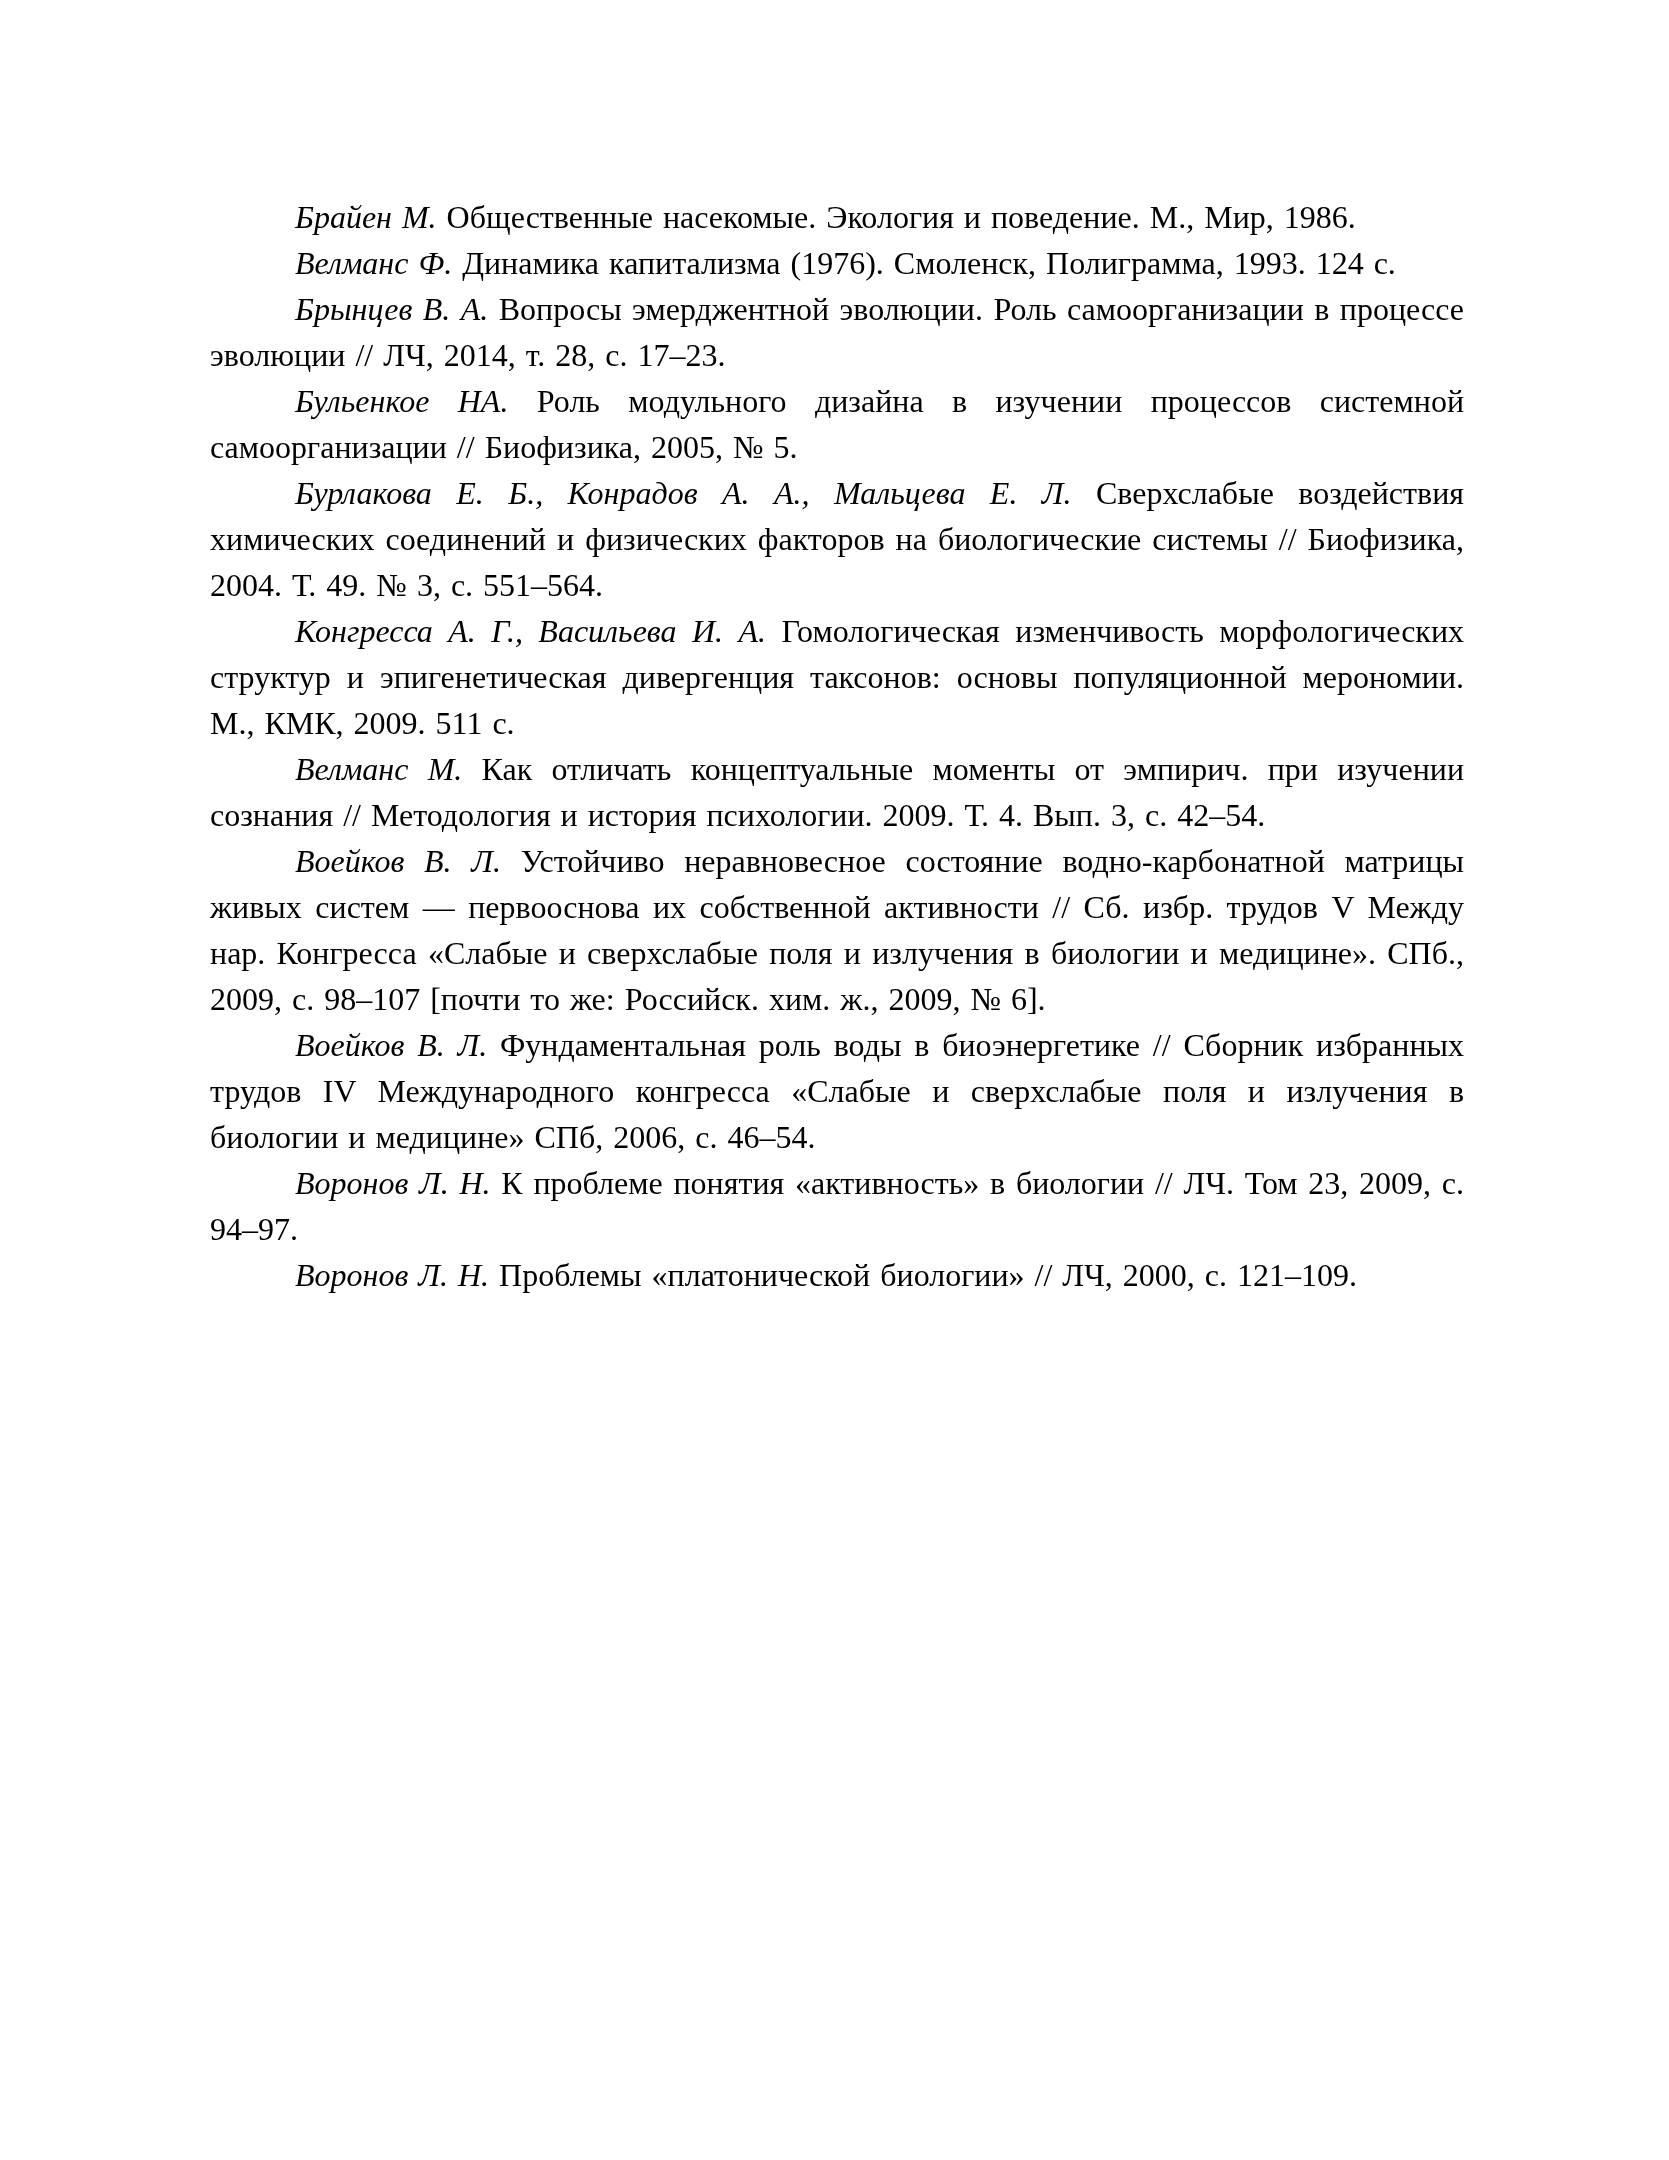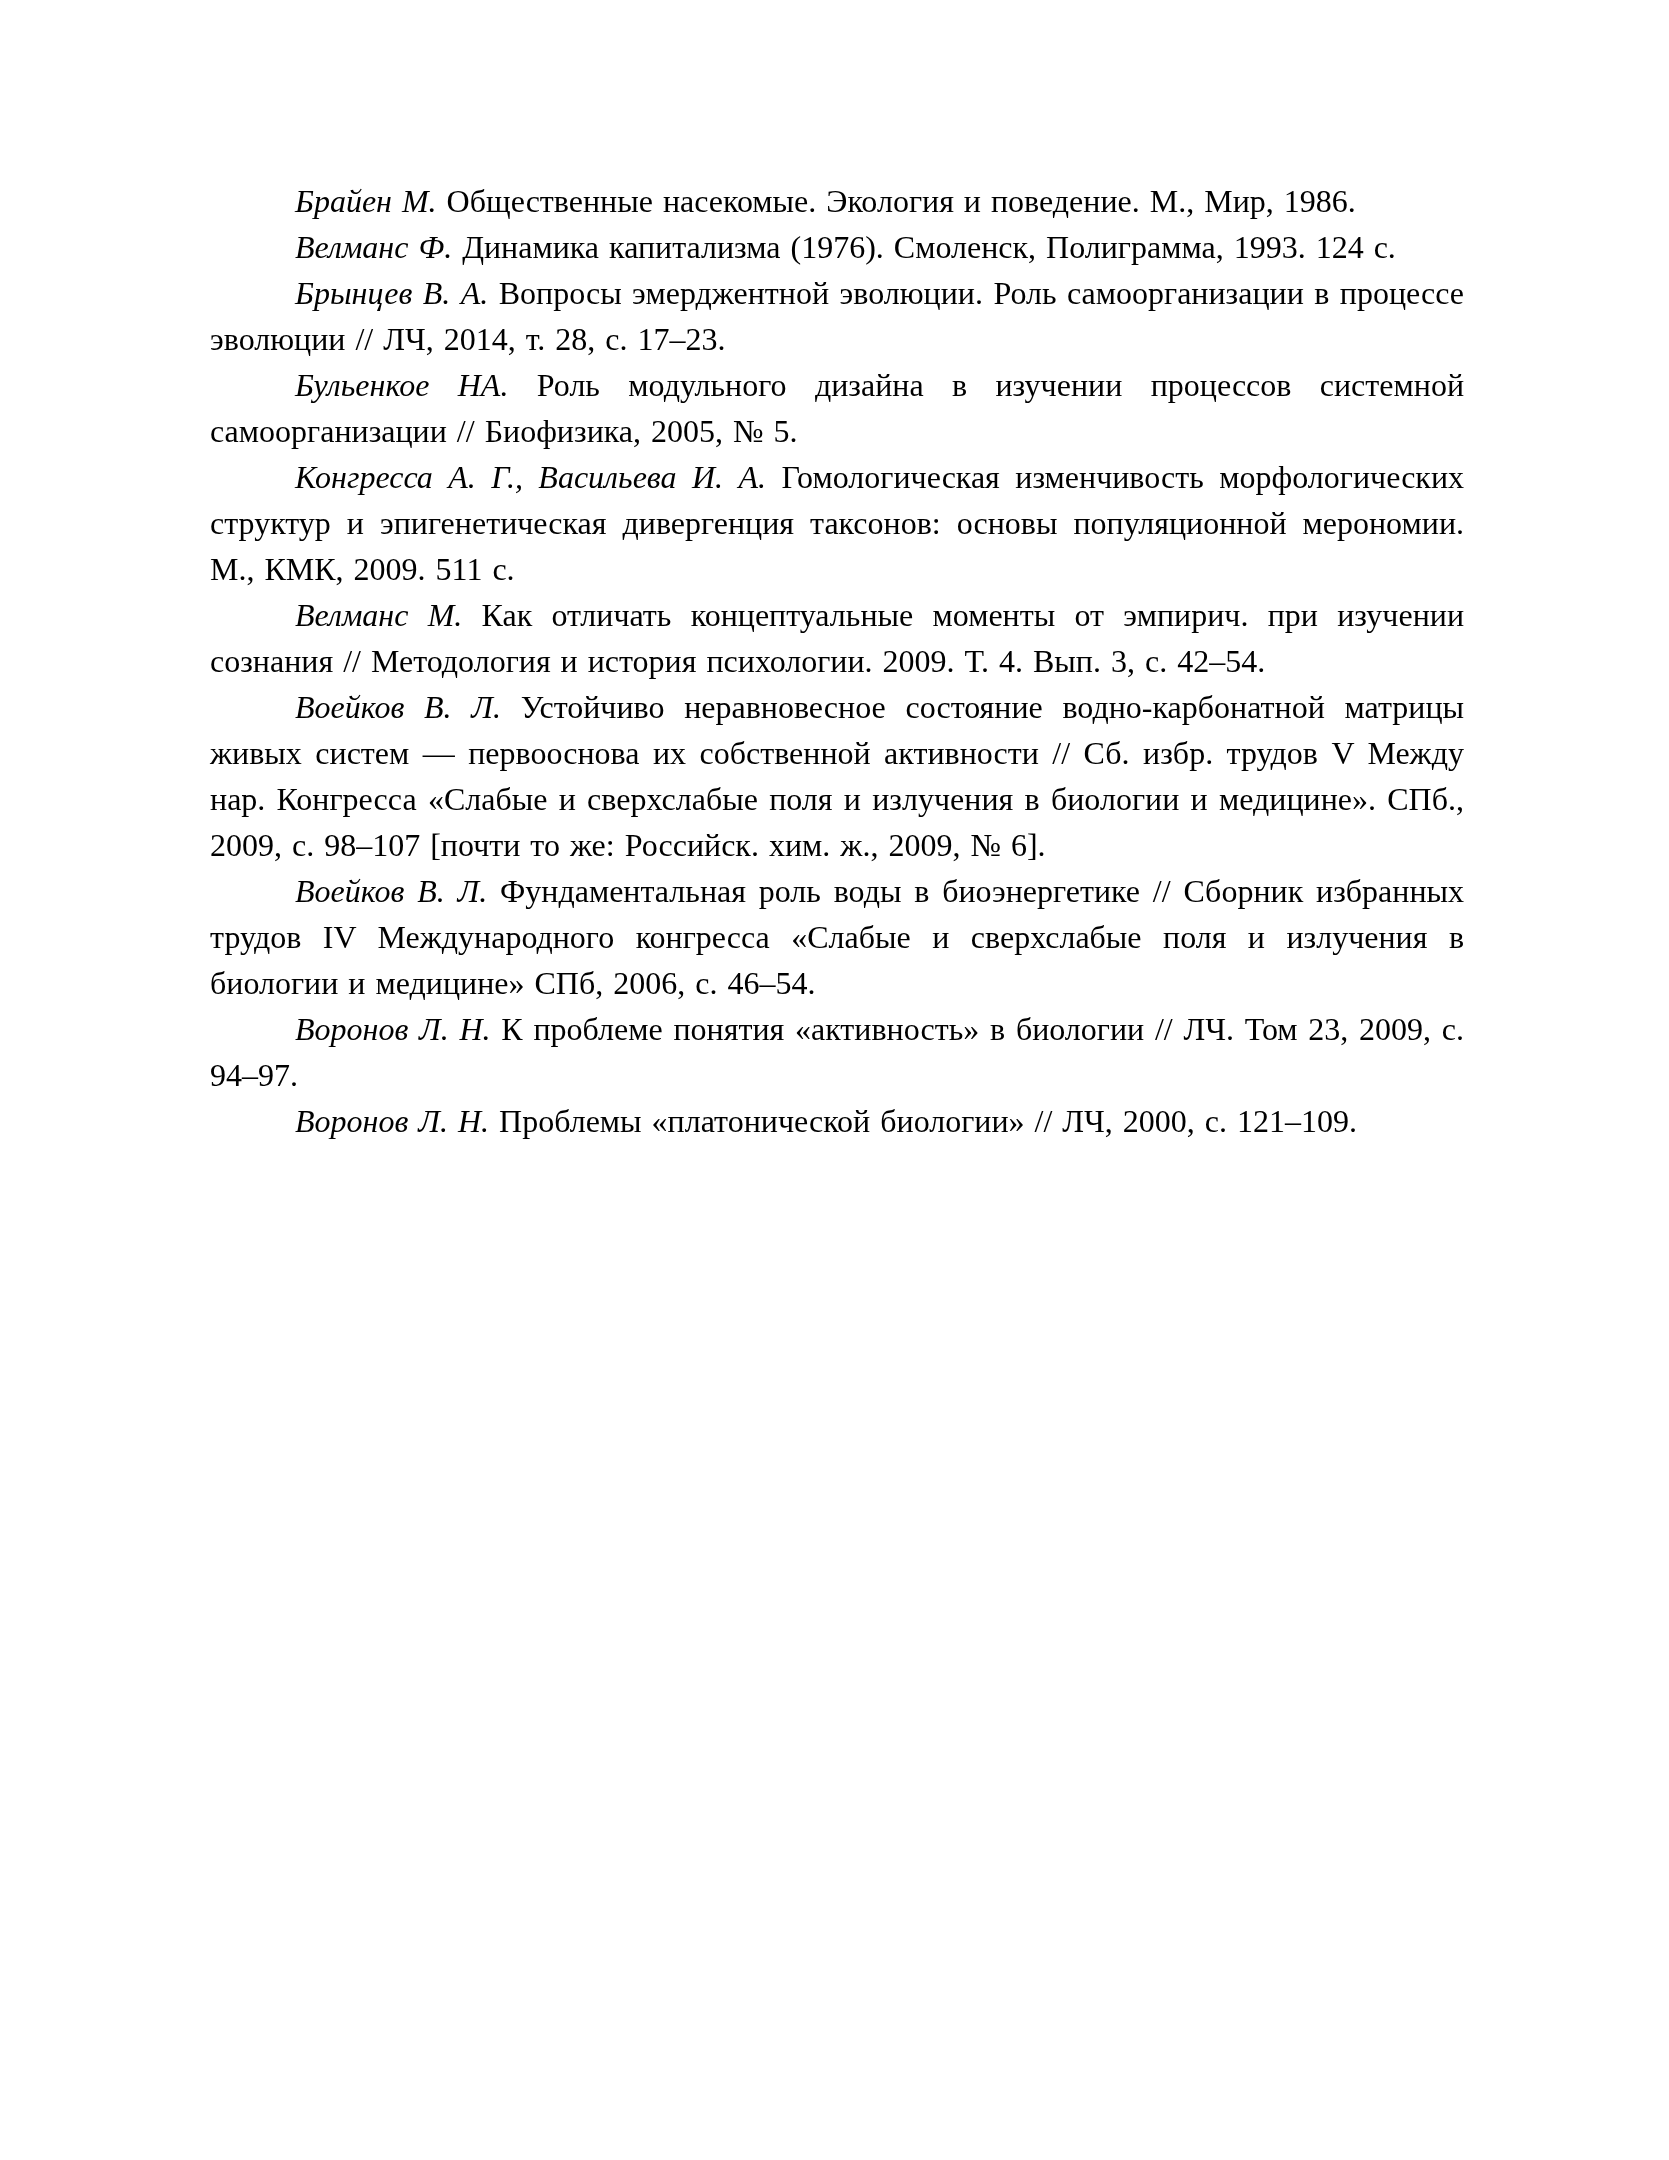--- a/index.html
+++ b/index.html
@@ -12,21 +12,21 @@
     width: 1669px;
     height: 2160px;
     background: #ffffff;
     overflow: hidden;
     font-family: "Liberation Serif", "DejaVu Serif", serif;
     color: #000000;
   }
   .content {
     position: absolute;
     left: 210px;
-    top: 178px;
+    top: 194px;
     width: 1254px;
   }
   p.entry {
     margin: 0;
     padding: 0;
     font-size: 32px;
     line-height: 46px;
     text-align: justify;
     text-indent: 85px;
     word-spacing: 2px;
@@ -44,20 +44,21 @@
     <p class="entry"><span class="authors">Брайен М.</span><span> Общественные насекомые. Экология и поведение. М., Мир, 1986.</span></p>
 
     <p class="entry"><span class="authors">Велманс Ф.</span><span> Динамика капитализма (1976). Смоленск, Полиграмма, 1993. 124 с.</span></p>
 
 
 
     <p class="entry"><span class="authors">Брынцев В. А.</span><span> Вопросы эмерджентной эволюции. Роль самоорганизации в процессе эволюции // ЛЧ, 2014, т. 28, с. 17–23.</span></p>
 
     <p class="entry"><span class="authors">Бульенкое НА.</span><span> Роль модульного дизайна в изучении процессов системной самоорганизации // Биофизика, 2005, № 5.</span></p>
 
+    <p class="entry"><span class="authors">Бурлакова Е. Б., Конрадов А. А., Мальцева Е. Л.</span><span> Сверхслабые воздействия химических соединений и физических факторов на биологические системы // Биофизика, 2004. Т. 49. № 3, с. 551–564.</span></p>
 
 
     <p class="entry"><span class="authors">Конгресса А. Г., Васильева И. А.</span><span> Гомологическая изменчивость морфологических структур и эпигенетическая дивергенция таксонов: основы популяционной мерономии. М., КМК, 2009. 511 с.</span></p>
 
     <p class="entry"><span class="authors">Велманс М.</span><span> Как отличать концептуальные моменты от эмпирич. при изучении сознания // Методология и история психологии. 2009. Т. 4. Вып. 3, с. 42–54.</span></p>
 
     <p class="entry"><span class="authors">Воейков В. Л.</span><span> Устойчиво неравновесное состояние водно-карбонатной матрицы живых систем — первооснова их собственной активности // Сб. избр. трудов V Между нар. Конгресса «Слабые и сверхслабые поля и излучения в биологии и медицине». СПб., 2009, с. 98–107 [почти то же: Российск. хим. ж., 2009, № 6].</span></p>
 
     <p class="entry"><span class="authors">Воейков В. Л.</span><span> Фундаментальная роль воды в биоэнергетике // Сборник избранных трудов IV Международного конгресса «Слабые и сверхслабые поля и излучения в биологии и медицине» СПб, 2006, с. 46–54.</span></p>
 

